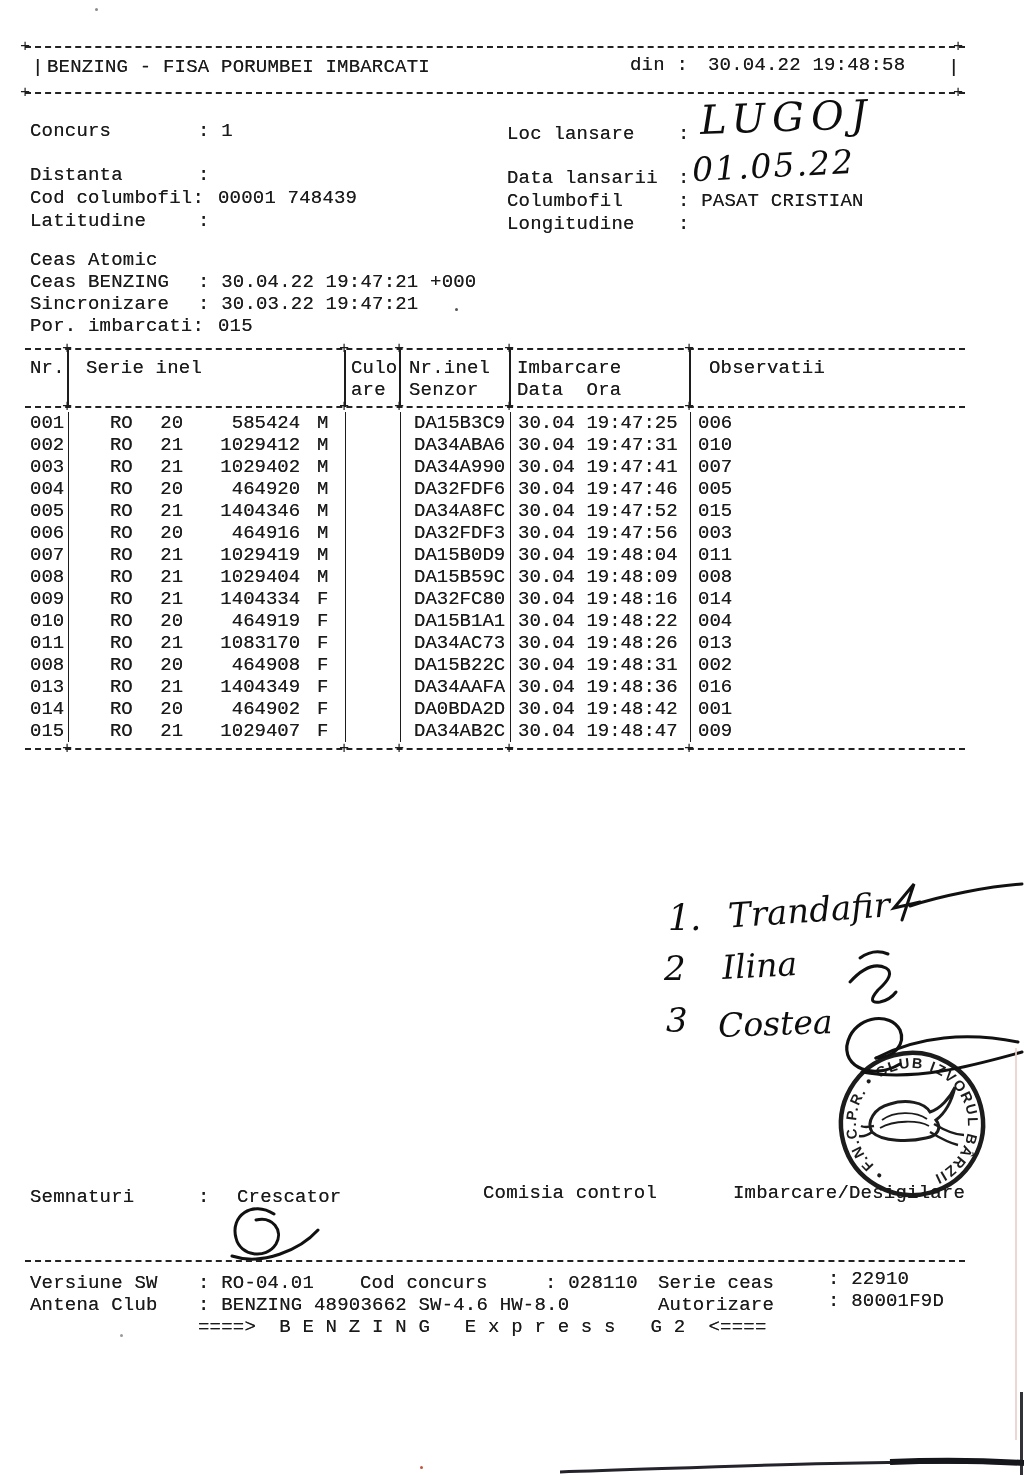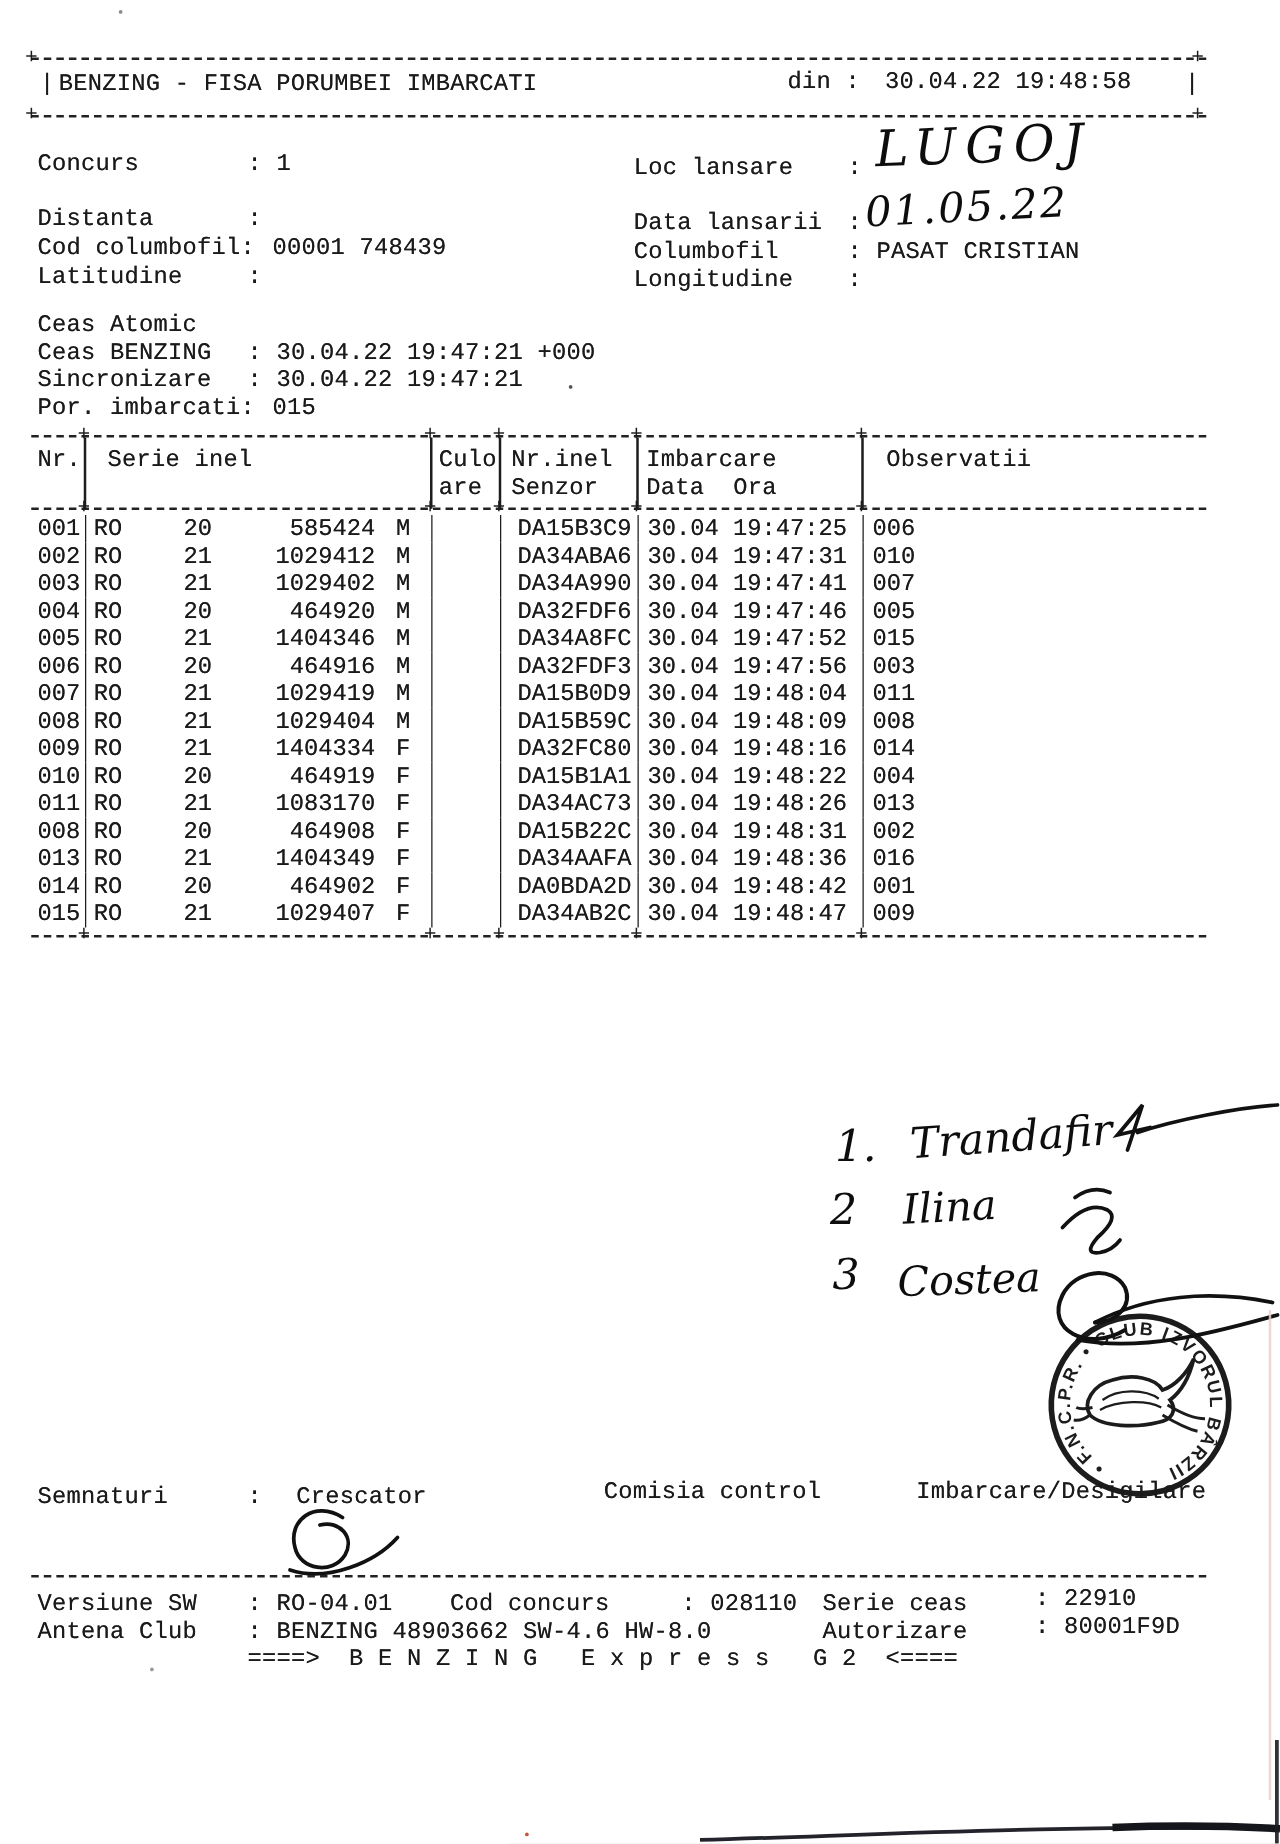--- a/index.html
+++ b/index.html
@@ -11,22 +11,22 @@
   .plus{position:absolute;font:400 17px/17px "Liberation Mono",monospace;color:#1c1c1c;}
   .vbar{position:absolute;width:1.7px;background:#1d1d1d;}
   .hand{position:absolute;font-family:"DejaVu Serif",serif;font-style:italic;color:#0d0d0d;
         white-space:pre;}
   .rows{position:absolute;left:30px;top:412px;width:935px;}
   .trow{display:flex;height:22px;font:400 19px/22px "Liberation Mono",monospace;color:#1a1a1a;
         white-space:pre;text-shadow:0 0 .5px rgba(25,25,25,.75);box-sizing:border-box;}
   .trow>div{box-sizing:border-box;}
   .c-nr{width:38px;}
   .c-serie{width:277px;border-left:1.7px solid #1d1d1d;display:flex;}
-  .c-tara{margin-left:6px;width:58px;text-align:left;}
-  .c-an{margin-left:14px;width:50px;}
+  .c-tara{margin-left:6px;width:58px;text-align:right;}
+  .c-an{margin-left:14px;width:50px;text-align:center;}
   .c-inel{width:104px;text-align:right;}
   .c-sex{width:45px;text-align:center;}
   .c-culo{width:55px;border-left:1.7px solid #1d1d1d;}
   .c-senzor{width:110px;border-left:1.7px solid #1d1d1d;padding-left:13px;}
   .c-imb{width:180px;border-left:1.7px solid #1d1d1d;padding-left:7px;}
   .c-obs{flex:1;border-left:1.7px solid #1d1d1d;padding-left:7px;}
   .sig{position:absolute;}
   .speck{position:absolute;width:3px;height:3px;border-radius:50%;}
 </style>
 </head>
@@ -51,21 +51,21 @@
   <span class="mono" style="left:30px;top:164px">Distanta</span>
   <span class="mono" style="left:198px;top:164px">:</span>
   <span class="mono" style="left:30px;top:187px">Cod columbofil:</span>
   <span class="mono" style="left:218px;top:187px">00001 748439</span>
   <span class="mono" style="left:30px;top:210px">Latitudine</span>
   <span class="mono" style="left:198px;top:210px">:</span>
   <span class="mono" style="left:30px;top:249px">Ceas Atomic</span>
   <span class="mono" style="left:30px;top:271px">Ceas BENZING</span>
   <span class="mono" style="left:198px;top:271px">: 30.04.22 19:47:21 +000</span>
   <span class="mono" style="left:30px;top:293px">Sincronizare</span>
-  <span class="mono" style="left:198px;top:293px">: 30.04.22 19:47:21</span>
+  <span class="mono" style="left:198px;top:293px">: 30.03.22 19:47:21</span>
   <span class="mono" style="left:30px;top:315px">Por. imbarcati:</span>
   <span class="mono" style="left:218px;top:315px">015</span>
 
   <span class="mono" style="left:507px;top:123px">Loc lansare</span>
   <span class="mono" style="left:678px;top:123px">:</span>
   <span class="mono" style="left:507px;top:167px">Data lansarii</span>
   <span class="mono" style="left:678px;top:167px">:</span>
   <span class="mono" style="left:507px;top:190px">Columbofil</span>
   <span class="mono" style="left:678px;top:190px">: PASAT CRISTIAN</span>
   <span class="mono" style="left:507px;top:213px">Longitudine</span>

